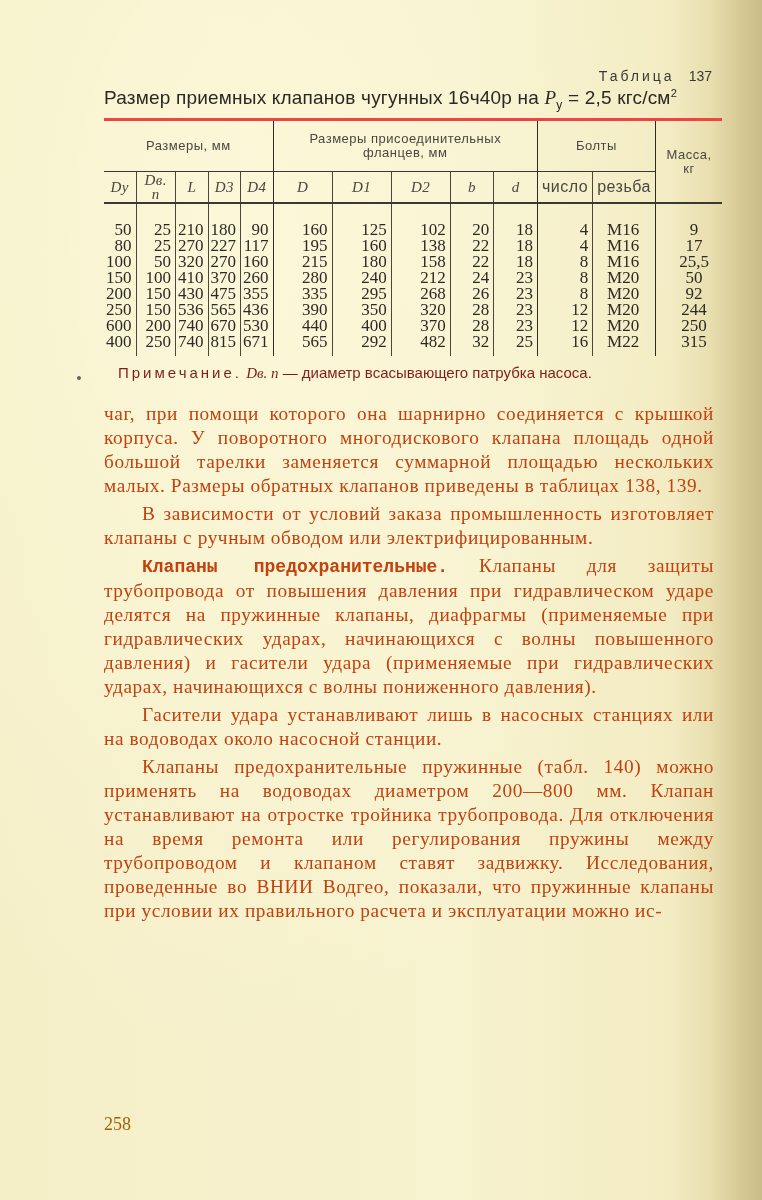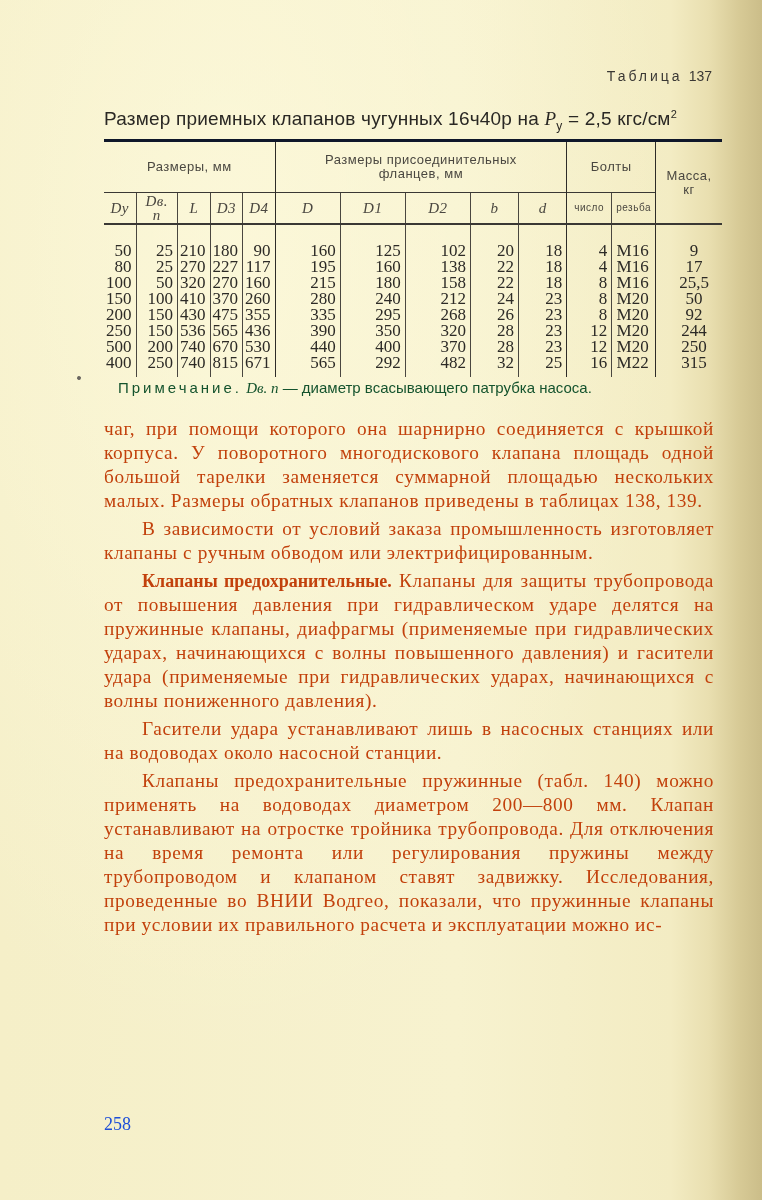--- a/index.html
+++ b/index.html
@@ -28,38 +28,38 @@
       width: 620px;
     }
     .table-label {
       text-align: right;
       font-family: "Liberation Sans", "DejaVu Sans", sans-serif;
       font-size: 14px;
       letter-spacing: 3px;
       color: #3a3834;
       padding-right: 12px;
     }
-    .table-label .num { letter-spacing: 0; margin-left: 6px; }
+    .table-label .num { letter-spacing: 0; margin-left: 14px; }
     .table-title {
       font-family: "Liberation Sans", "DejaVu Sans", sans-serif;
       font-size: 19px;
       color: #2a2824;
-      margin-top: 24px;
+      margin-top: 3px;
       letter-spacing: 0.2px;
       white-space: nowrap;
     }
     .table-title i { font-family: "Liberation Serif", serif; }
     .table-title sup { font-size: 11px; }
     .table-title sub { font-size: 12px; }
 
     table.spec {
       border-collapse: collapse;
       margin-top: 6px;
       width: 618px;
-      border-top: 3px solid #0f172a;
+      border-top: 3px solid #ef4444;
       font-size: 17px;
     }
     table.spec th {
       font-family: "Liberation Sans", "DejaVu Sans", sans-serif;
       font-weight: normal;
       font-size: 13px;
       color: #4a4740;
       letter-spacing: 0.5px;
       padding: 0 4px;
       line-height: 14px;
@@ -72,69 +72,69 @@
       height: 30px;
       border-top: 1px solid #3a3834;
       border-bottom: 2px solid #3a3834;
       font-family: "Liberation Serif", serif;
       font-style: italic;
       font-size: 15px;
     }
     table.spec th.sub.sans {
       font-family: "Liberation Sans", sans-serif;
       font-style: normal;
-      font-size: 10px;
+      font-size: 16px;
     }
     table.spec th.mass {
       border-bottom: 2px solid #3a3834;
     }
     .vl { border-left: 1px solid #4a4740; }
     .vlb { border-left: 1.5px solid #2e2c28; }
     table.spec td {
       text-align: right;
       padding: 0 4px 0 2px;
       line-height: 16px;
       color: #2c2a26;
       font-family: "Liberation Serif", serif;
     }
     table.spec tr.first td { padding-top: 18px; }
     table.spec tr.last td { padding-bottom: 6px; }
     table.spec td.thread { text-align: center; }
     table.spec td.mass { text-align: center; padding-left: 14px; }
 
     .note {
       font-size: 15px;
-      margin-top: 2px;
+      margin-top: 8px;
       padding-left: 14px;
       font-family: "Liberation Sans", "DejaVu Sans", sans-serif;
-      color: #14532d;
+      color: #7f1d1d;
       white-space: nowrap;
     }
     .note .label { letter-spacing: 3px; }
     .note i { font-family: "Liberation Serif", serif; }
 
     .body-text {
       margin-top: 20px;
       font-size: 19.3px;
       line-height: 24px;
       color: #c2410c;
       text-align: justify;
       width: 610px;
       letter-spacing: 0.6px;
     }
     .body-text p { margin: 0; }
     .body-text p.indent { text-indent: 38px; margin-top: 4px; }
-    .body-text b { font-family: Liberation Serif, serif; font-weight: bold; letter-spacing: 0; font-size: 18px; }
+    .body-text b { font-family: Liberation Mono, monospace; font-weight: bold; letter-spacing: 0; font-size: 18px; }
 
     .page-number {
       position: absolute;
       left: 104px;
       top: 1114px;
       font-size: 18px;
-      color: #1d4ed8;
+      color: #a16207;
     }
     .mark {
       position: absolute;
       left: 77px; top: 376px;
       width: 4px; height: 4px;
       background: #6a6660;
       border-radius: 2px;
       transform: rotate(30deg);
     }
   </style>
@@ -257,21 +257,21 @@
           <td class="vlb">390</td>
           <td class="vl">350</td>
           <td class="vl">320</td>
           <td class="vl">28</td>
           <td class="vl">23</td>
           <td class="vlb">12</td>
           <td class="vl thread">М20</td>
           <td class="vlb mass">244</td>
         </tr>
         <tr>
-          <td class="">500</td>
+          <td class="">600</td>
           <td class="vl">200</td>
           <td class="vl">740</td>
           <td class="vl">670</td>
           <td class="vl">530</td>
           <td class="vlb">440</td>
           <td class="vl">400</td>
           <td class="vl">370</td>
           <td class="vl">28</td>
           <td class="vl">23</td>
           <td class="vlb">12</td>

